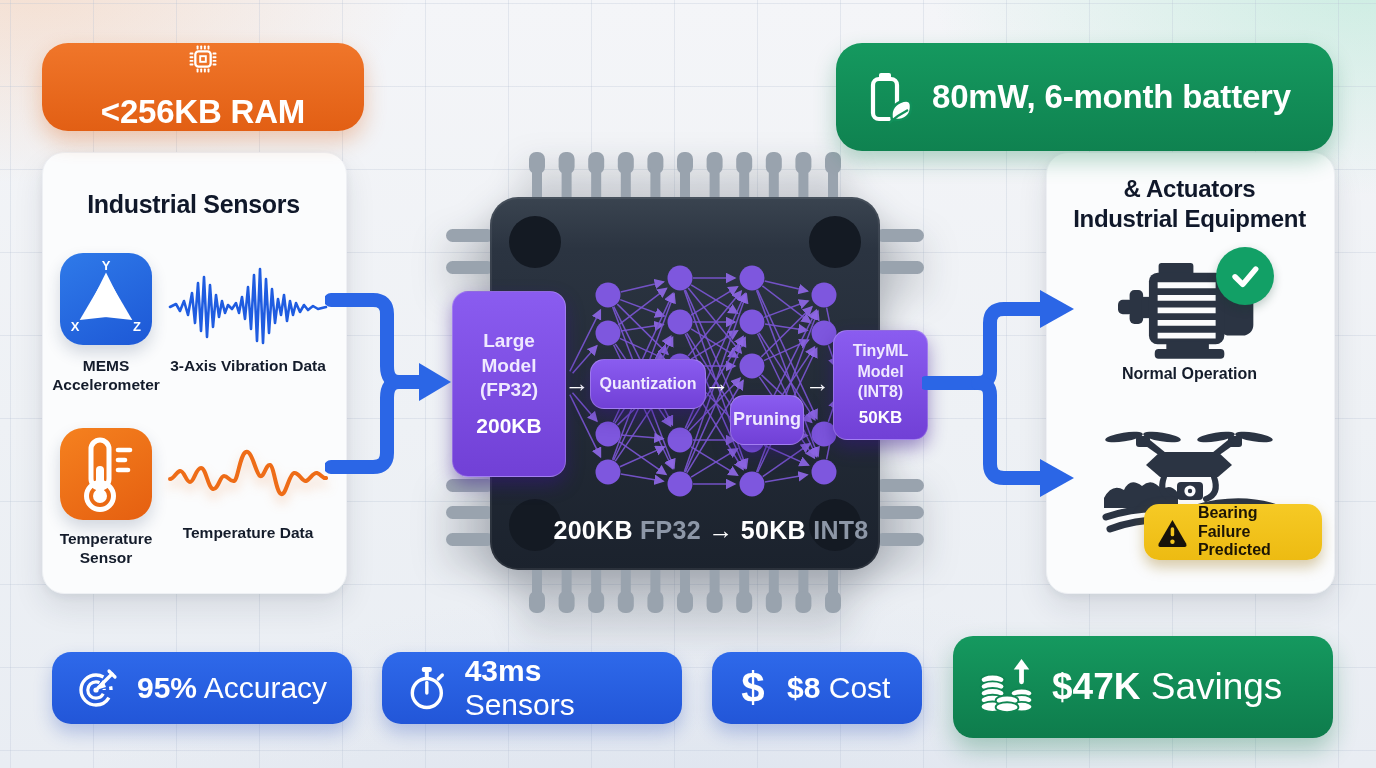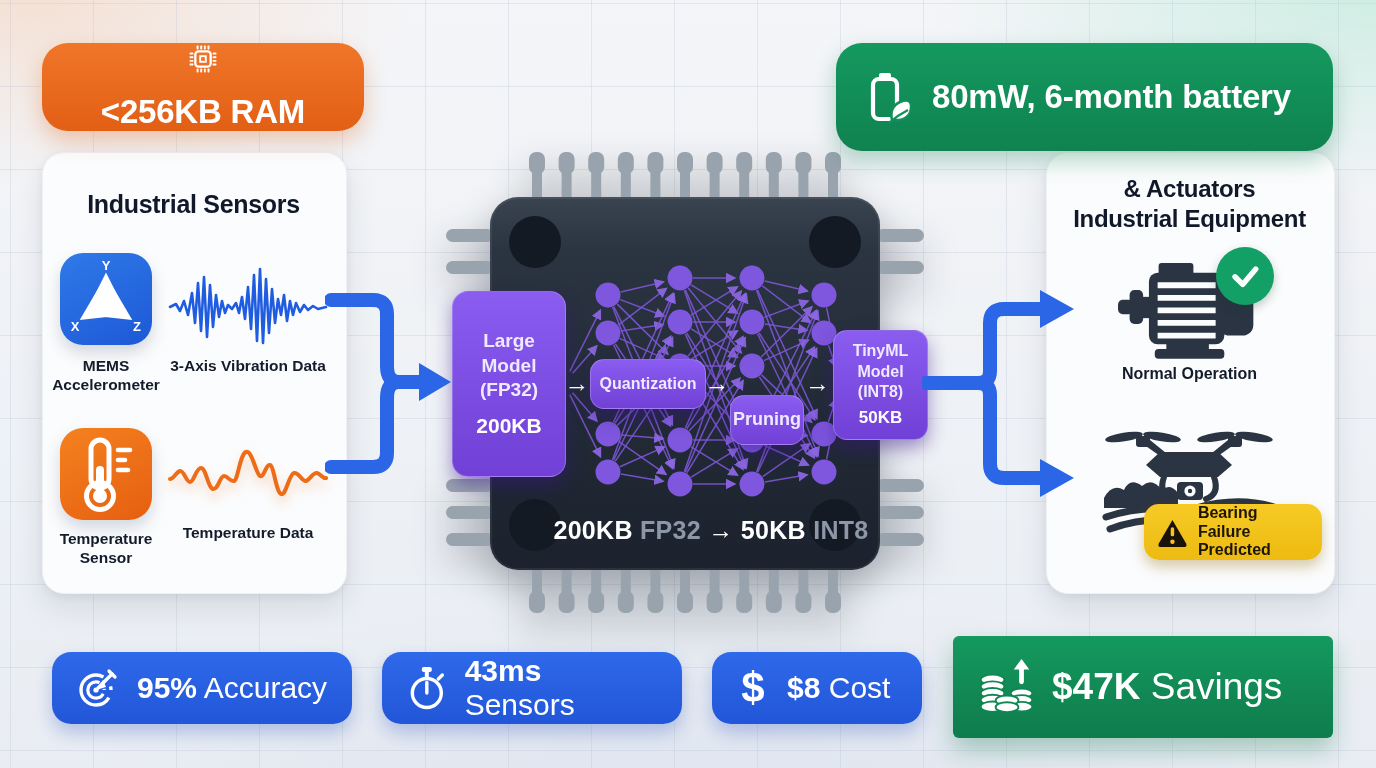--- a/index.html
+++ b/index.html
@@ -51,21 +51,21 @@
   }
   .pill.orange{background:linear-gradient(180deg,#f0762a,#e25f14);box-shadow:0 10px 22px rgba(222,100,25,.32);flex-direction:column;}
   .pill.green{background:linear-gradient(180deg,#15995f,#0f8250);box-shadow:0 10px 22px rgba(18,130,80,.30);}
   
   .metric{
     position:absolute;display:flex;align-items:center;gap:17px;
     padding:0 24px;box-sizing:border-box;color:#fff;border-radius:19px;z-index:6;
     font-size:30px;font-weight:400;
   }
   .metric.blue{background:linear-gradient(180deg,#2e69ea,#2256d8);box-shadow:0 9px 18px rgba(35,75,185,.28);}
-  .metric.green{background:linear-gradient(180deg,#15995f,#0e7c4c);box-shadow:0 12px 24px rgba(18,120,75,.32);border-radius:6px;font-size:37px;}
+  .metric.green{background:linear-gradient(180deg,#15995f,#0e7c4c);box-shadow:0 12px 24px rgba(18,120,75,.32);border-radius:20px;font-size:37px;}
   .metric .val{font-weight:800;}
   
   .chip-svg{position:absolute;left:440px;top:140px;z-index:2;filter:drop-shadow(0 16px 18px rgba(18,26,40,.35));}
   .nn-svg{position:absolute;left:490px;top:197px;z-index:3;}
   .pbox{
     position:absolute;z-index:4;background:linear-gradient(180deg,#8a5cf0,#7140d6);
     border:1px solid rgba(255,255,255,.22);
     color:#efe9ff;border-radius:14px;display:flex;flex-direction:column;
     align-items:center;justify-content:center;text-align:center;
     font-weight:700;line-height:1.3;box-shadow:0 8px 18px rgba(55,20,140,.45);

